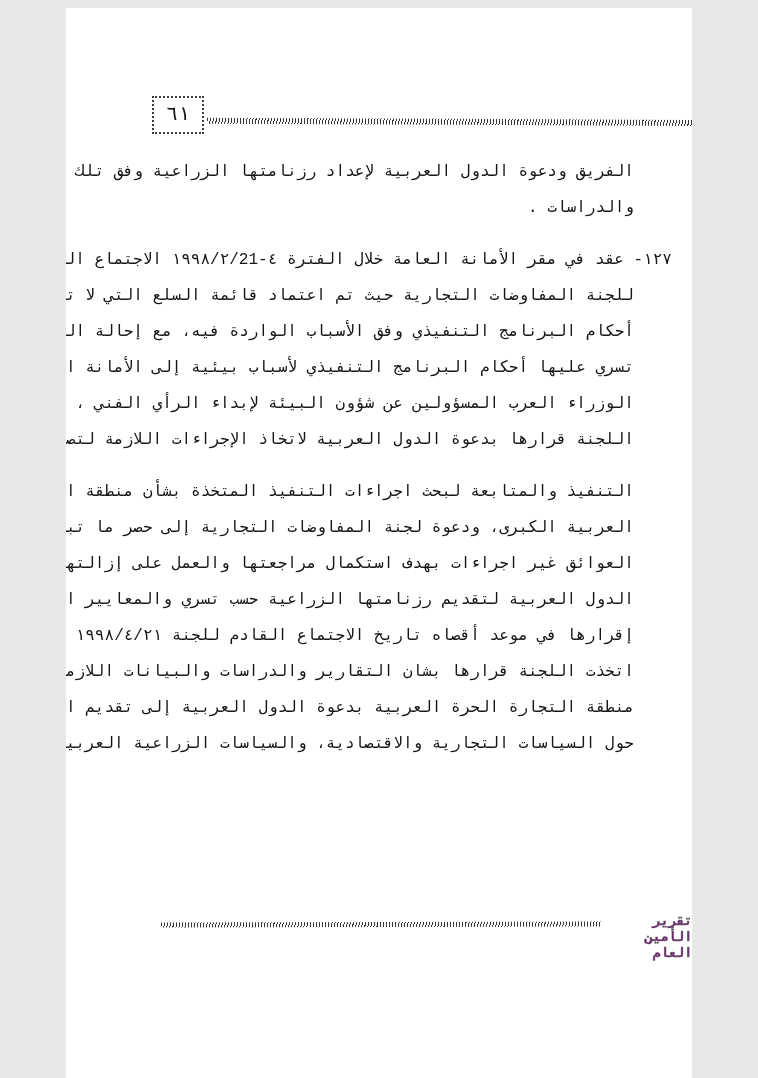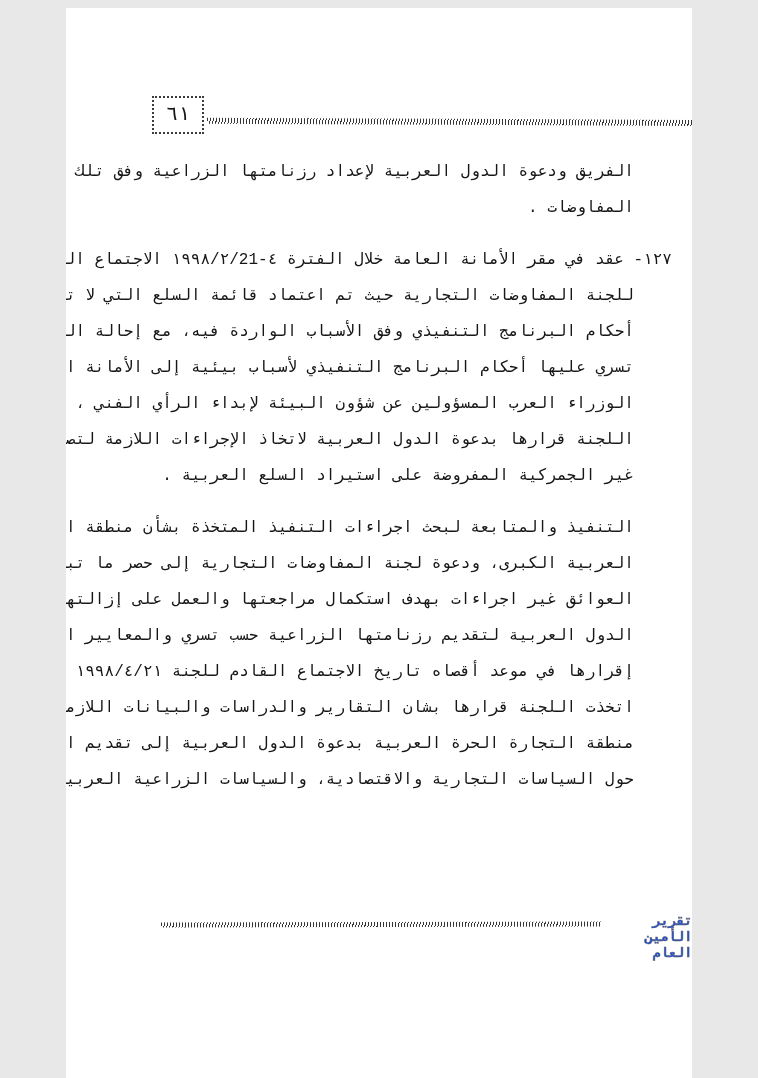--- a/index.html
+++ b/index.html
@@ -48,50 +48,49 @@
     white-space:nowrap;
   }
   .line.last { text-align-last:auto; }
   
   .hang .line.first { text-indent:-38px; }
 
   
   .footer-title {
     position:absolute; left:538px; top:905px;
     font-size:13px; font-weight:bold;
-    color:#1d4ed8;
+    color:#701a75;
     -webkit-text-stroke:0.5px #6a6a6a;
     letter-spacing:0.5px;
     direction:rtl;
   }
 </style>
 </head>
 <body>
 
 <div class="page">
 
   <div class="pagenum-box">
     <span>٦١</span>
   </div>
 
   <div class="rule header-rule"></div>
 
   <main class="content" id="paras">
       <div class="para">
         <div class="line" dir="rtl">الفريق ودعوة الدول العربية لإعداد رزنامتها الزراعية وفق تلك الأسس</div>
-        <div class="line last" dir="rtl">المفاوضات .</div>
+        <div class="line last" dir="rtl">والدراسات .</div>
       </div>
       <div class="para hang">
         <div class="line first" dir="rtl">١٢٧- عقد في مقر الأمانة العامة خلال الفترة ٤-١٩٩٨/٢/21 الاجتماع التاسع عشر</div>
         <div class="line" dir="rtl">للجنة المفاوضات التجارية حيث تم اعتماد قائمة السلع التي لا تسري عليها</div>
         <div class="line" dir="rtl">أحكام البرنامج التنفيذي وفق الأسباب الواردة فيه، مع إحالة السلع التي لا</div>
         <div class="line" dir="rtl">تسري عليها أحكام البرنامج التنفيذي لأسباب بيئية إلى الأمانة الفنية لمجلس</div>
         <div class="line" dir="rtl">الوزراء العرب المسؤولين عن شؤون البيئة لإبداء الرأي الفني ، كما اتخذت</div>
         <div class="line" dir="rtl">اللجنة قرارها بدعوة الدول العربية لاتخاذ الإجراءات اللازمة لتصفية القيود</div>
-        <div class="line last" dir="rtl">غير الجمركية المفروضة على استيراد السلع العربية .</div>
       </div>
       <div class="para hang">
         <div class="line" dir="rtl">التنفيذ والمتابعة لبحث اجراءات التنفيذ المتخذة بشأن منطقة التجارة الحرة</div>
         <div class="line" dir="rtl">العربية الكبرى، ودعوة لجنة المفاوضات التجارية إلى حصر ما تبقى من</div>
         <div class="line" dir="rtl">العوائق غير اجراءات بهدف استكمال مراجعتها والعمل على إزالتها، ودعوة</div>
         <div class="line" dir="rtl">الدول العربية لتقديم رزنامتها الزراعية حسب تسري والمعايير التي تم</div>
         <div class="line" dir="rtl">إقرارها في موعد أقصاه تاريخ الاجتماع القادم للجنة ١٩٩٨/٤/٢١ . كما</div>
         <div class="line" dir="rtl">اتخذت اللجنة قرارها بشان التقارير والدراسات والبيانات اللازمة لمتابعة تنفيذ</div>
         <div class="line" dir="rtl">منطقة التجارة الحرة العربية بدعوة الدول العربية إلى تقديم البيانات اللازمة</div>
         <div class="line" dir="rtl">حول السياسات التجارية والاقتصادية، والسياسات الزراعية العربية بما في</div>

